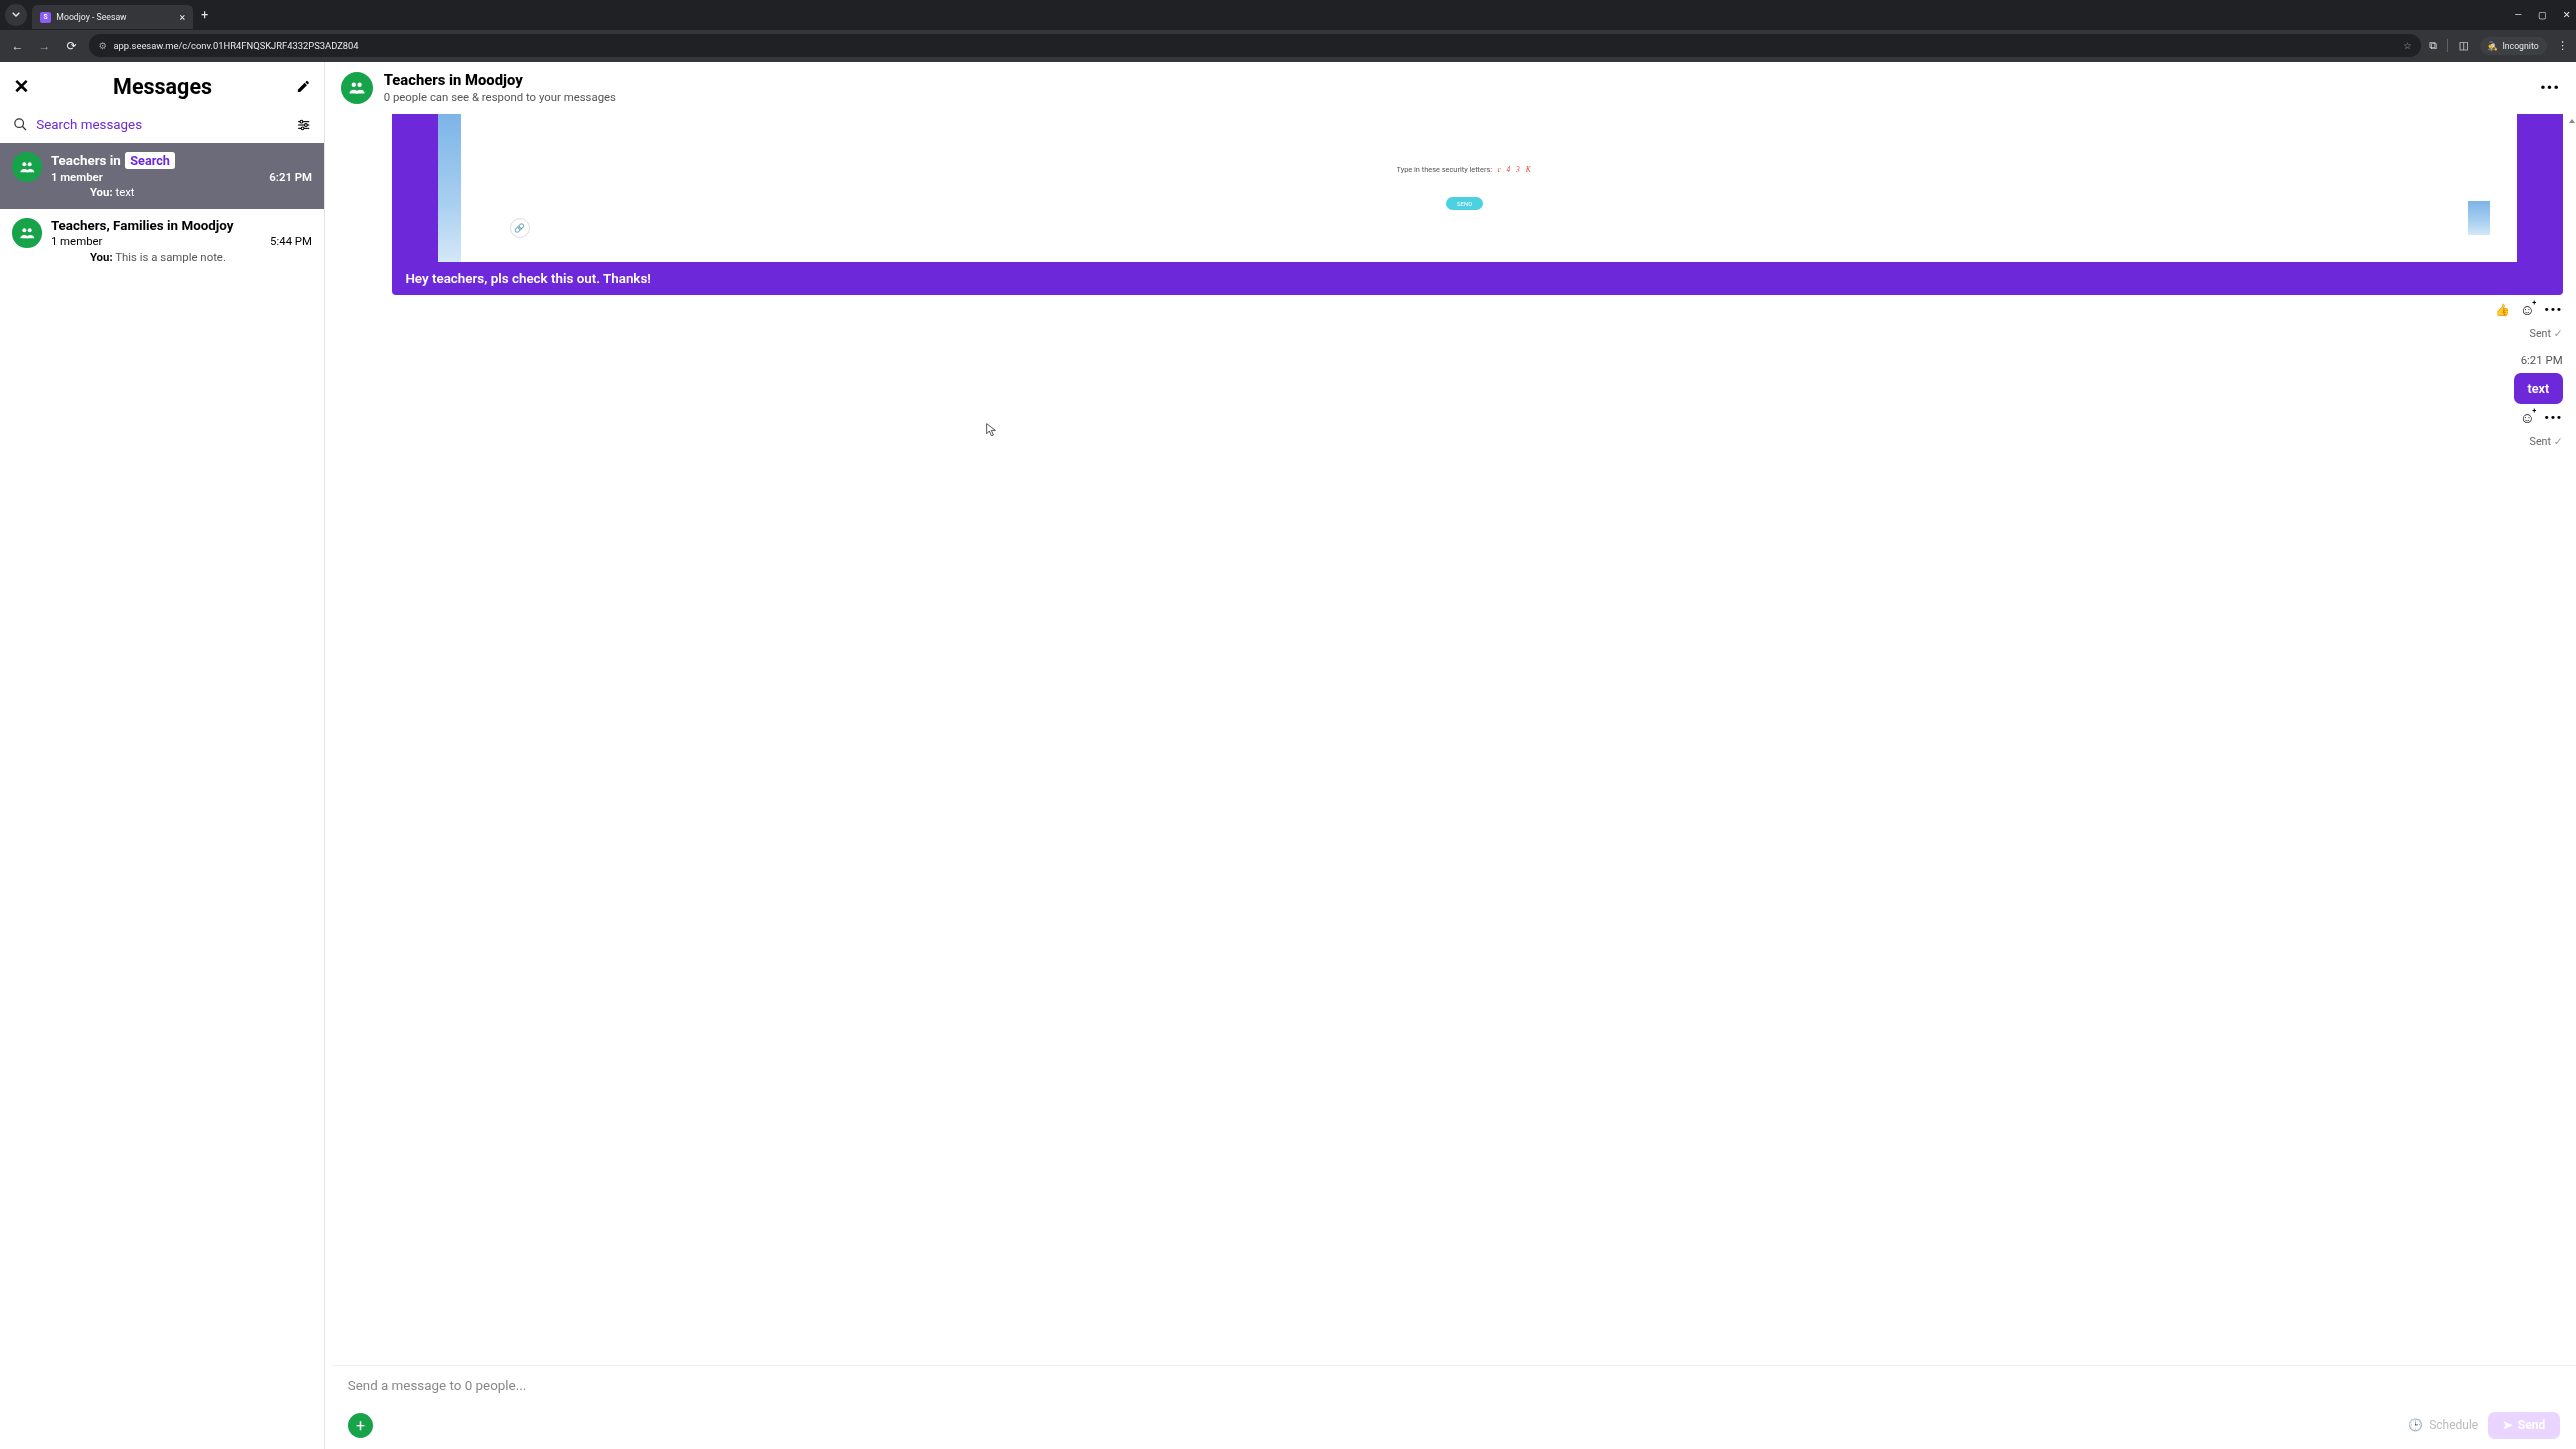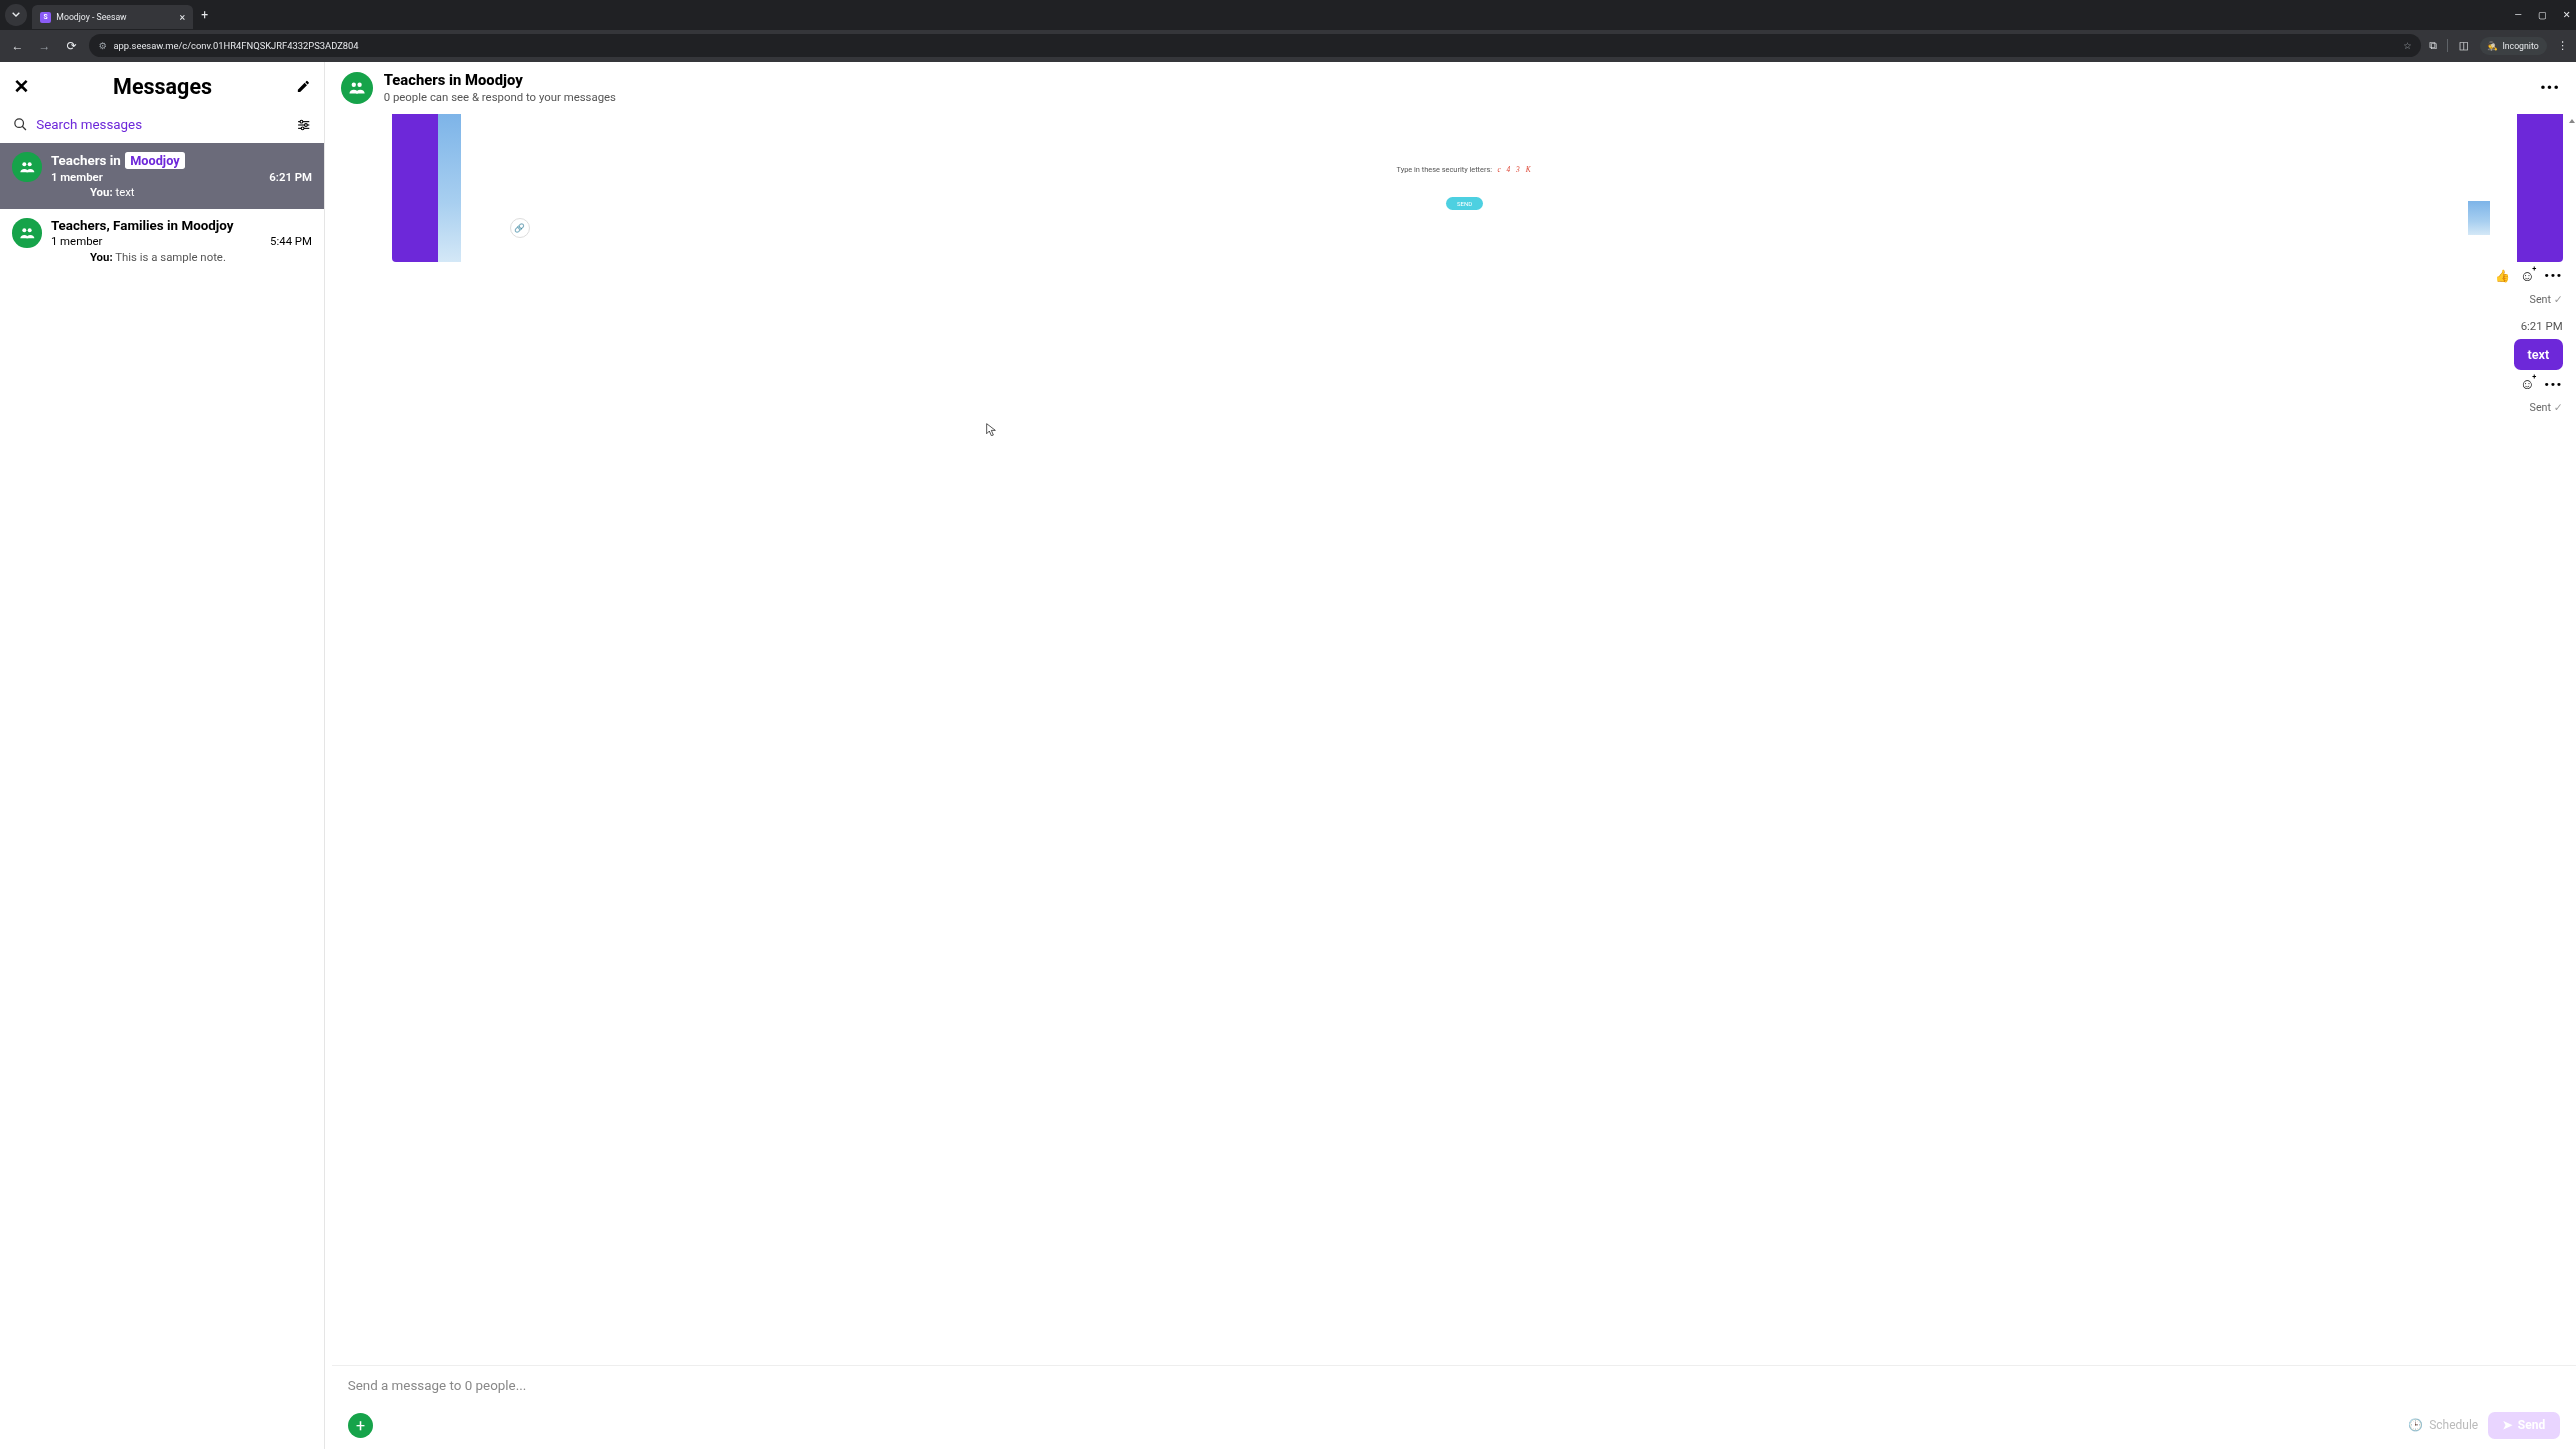--- a/index.html
+++ b/index.html
@@ -184,21 +184,21 @@
           <svg width="16" height="12" viewBox="0 0 24 18">
               <circle cx="8" cy="5" r="3" fill="currentColor"></circle>
               <circle cx="16" cy="5" r="3" fill="currentColor"></circle>
               <path d="M2 17c0-3 2.5-5 6-5s6 2 6 5" fill="currentColor"></path>
               <path d="M11 17c0-3 2.5-5 6-5s6 2 6 5" fill="currentColor"></path>
             </svg>
         </div>
         <div class="conv-body">
           <div class="conv-title-row">
             <span class="conv-title">Teachers in</span>
-            <span class="conv-badge">Moodjoy</span>
+            <span class="conv-badge">Search</span>
           </div>
           <div class="conv-meta-row">
             <span>1 member</span>
             <span>6:21 PM</span>
           </div>
           <div class="conv-preview">
             <span class="you">You:</span>
             <span>text</span>
           </div>
         </div>
@@ -255,20 +255,21 @@
           <div class="link-badge">🔗</div>
           <div class="preview-center">
             <div class="security-text">
               <span>Type in these security letters:</span>
               <span class="captcha">c 4 3 K</span>
             </div>
             <div class="send-pill">SEND</div>
           </div>
           <div class="sky-strip s2"></div>
         </div>
+        <div class="caption">Hey teachers, pls check this out. Thanks!</div>
       </div>
 
       <div class="msg-actions">
         <span class="reaction-thumb">👍</span>
         <span class="emoji-add">☺</span>
         <span class="msg-more">•••</span>
       </div>
       <div class="sent-status">
         <span>Sent</span>
         <span class="sent-check">✓</span>

